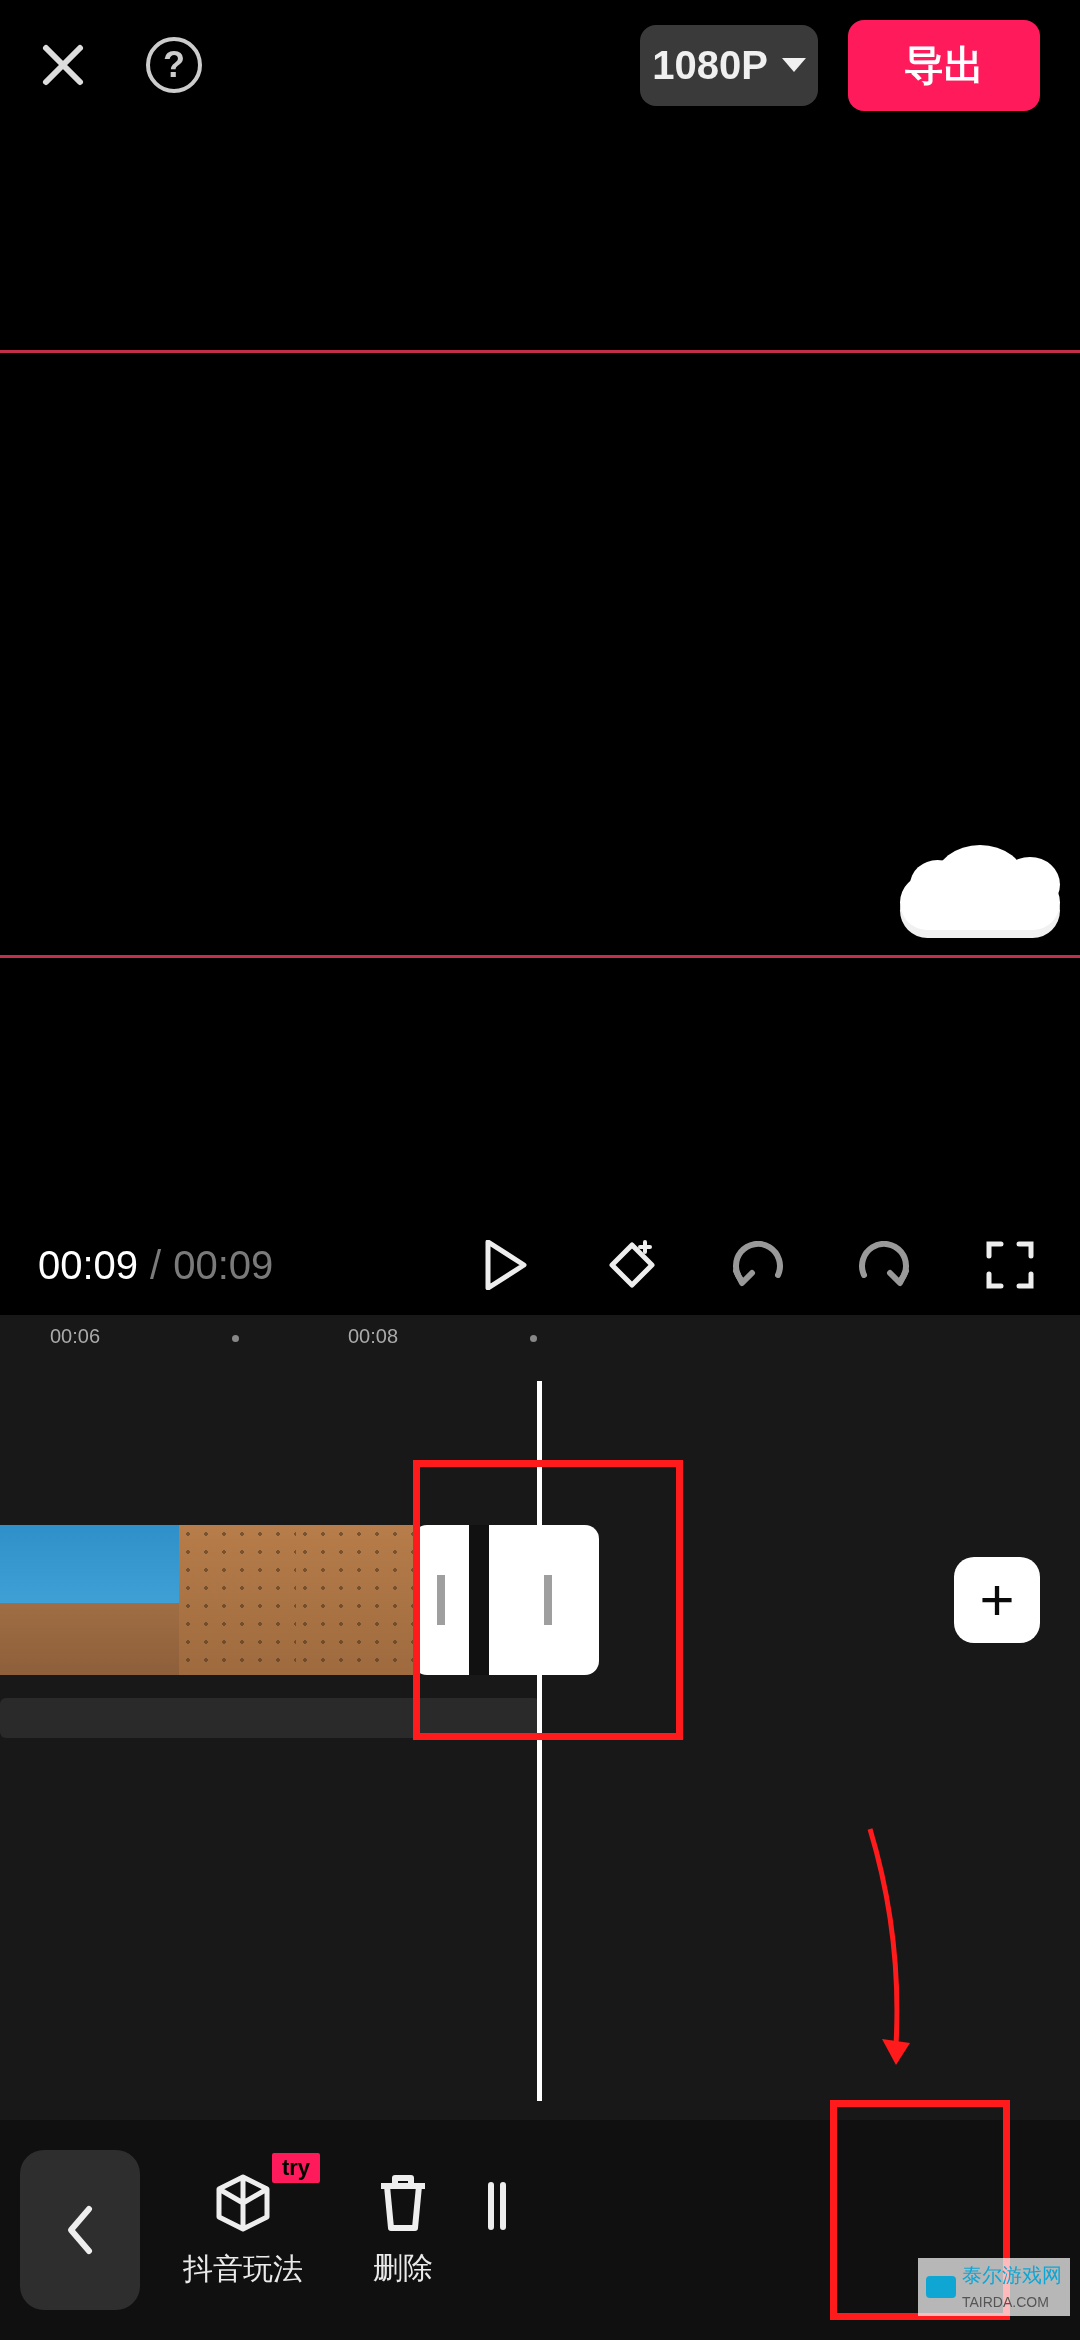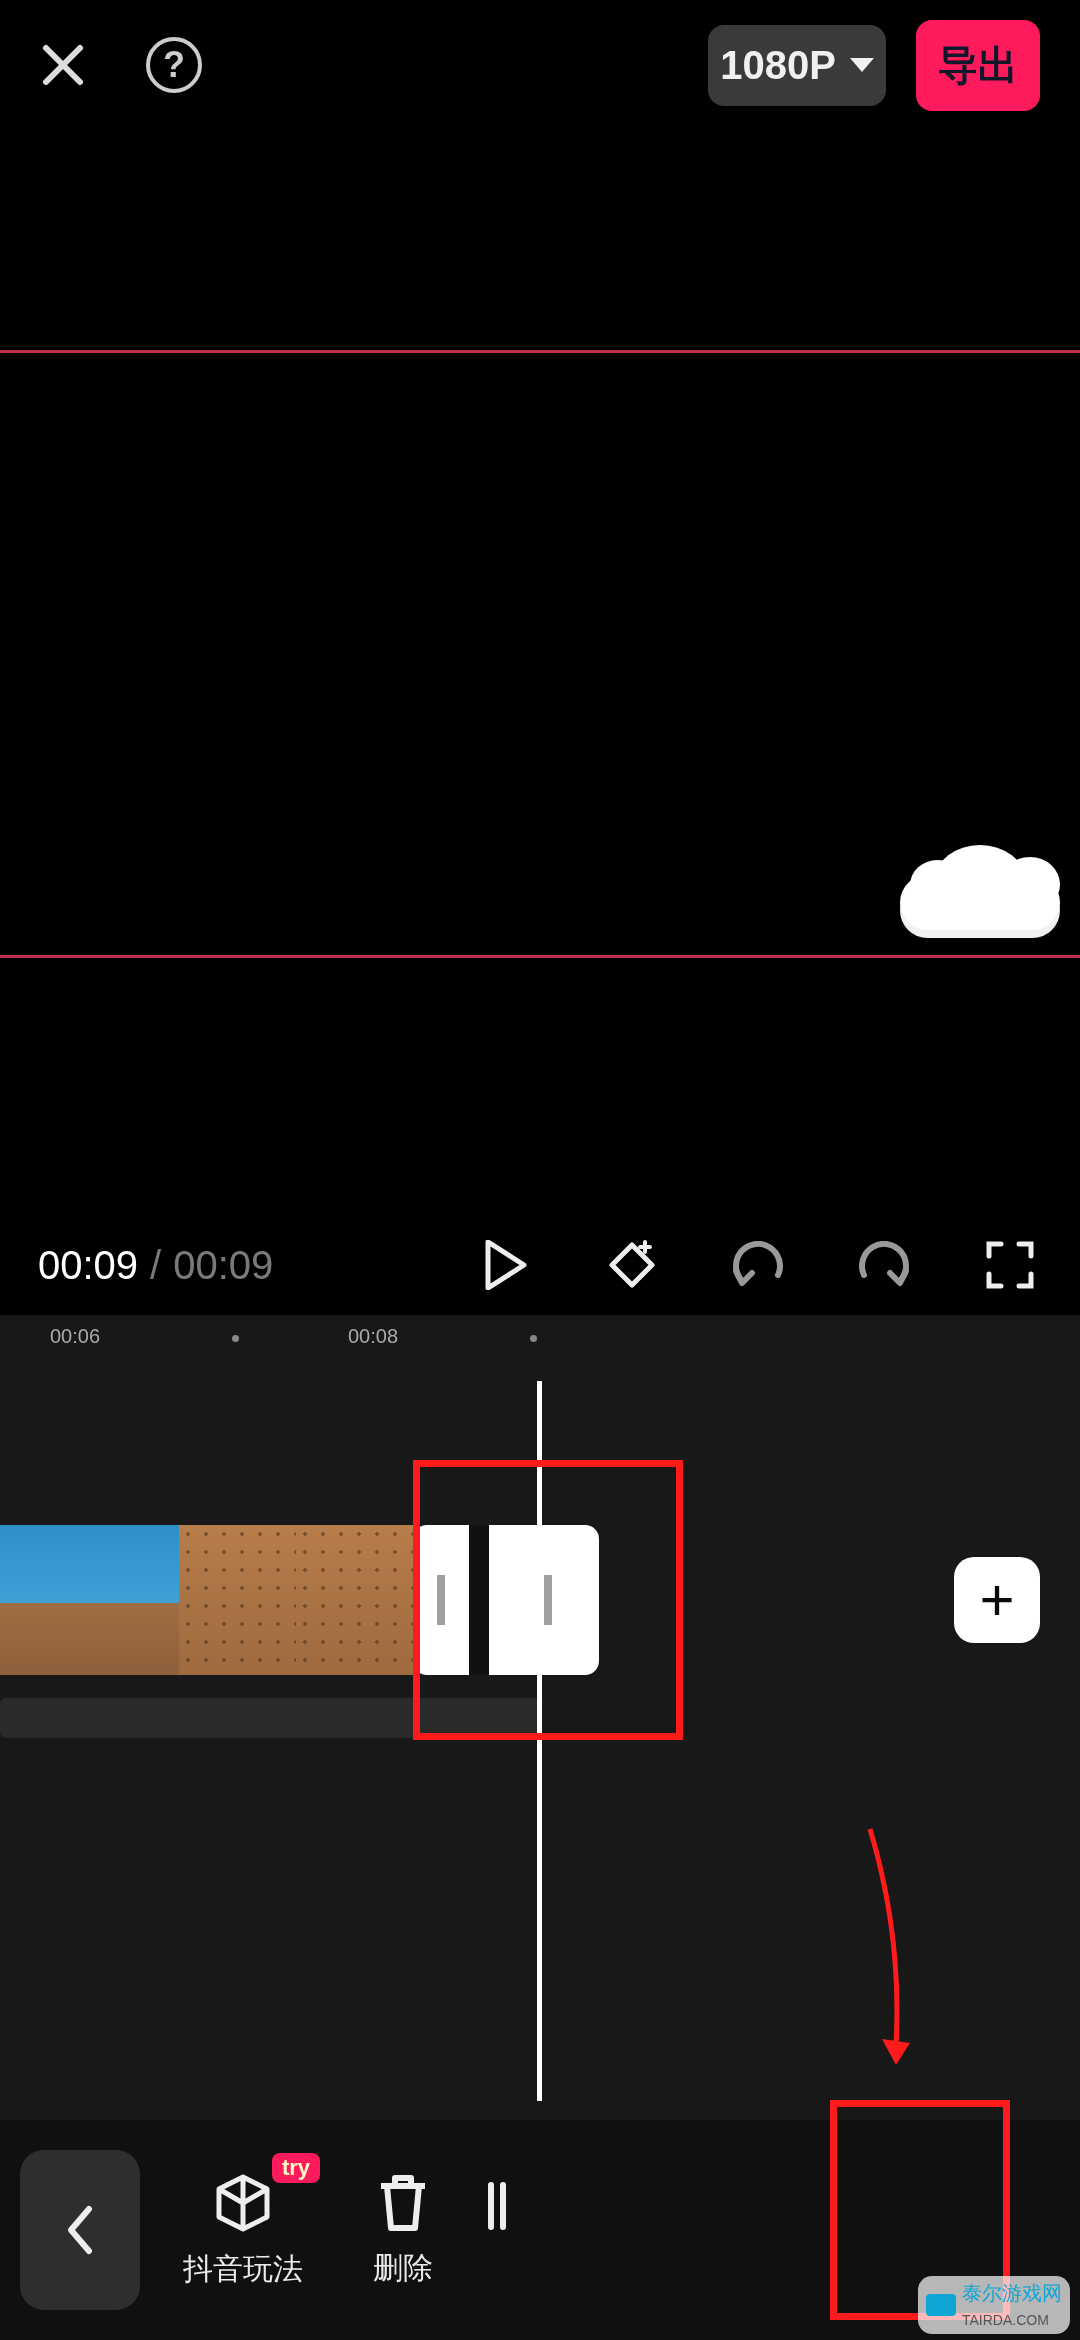--- a/index.html
+++ b/index.html
@@ -7,21 +7,21 @@
   .root { width: 1080px; height: 2340px; position: relative; }
 
   
   .topbar { position: absolute; top: 0; left: 0; width: 100%; height: 130px; display: flex; align-items: center; padding: 0 40px; }
   .topbar-left { display: flex; align-items: center; gap: 60px; }
   .close-x { width: 46px; height: 46px; display:flex; align-items:center; justify-content:center; }
   .help-circle { width: 56px; height: 56px; border: 4px solid #ccc; border-radius: 50%; display:flex; align-items:center; justify-content:center; font-size: 36px; font-weight: 700; color:#ccc; }
   .topbar-right { margin-left: auto; display:flex; align-items:center; gap: 30px; }
   .res-btn { background:#3a3a3a; color:#f0f0f0; font-size: 40px; font-weight: 600; padding: 18px 12px; border-radius: 16px; display:flex; align-items:center; gap:10px;}
   .caret-down { width:0; height:0; border-left:12px solid transparent; border-right:12px solid transparent; border-top:14px solid #f0f0f0; margin-left:4px;}
-  .export-btn { background:#ff1a5b; color:#0f172a; font-size:40px; font-weight:700; padding:18px 22px; border-radius:16px; }
+  .export-btn { background:#ff1a5b; color:#ffffff; font-size:40px; font-weight:700; padding:18px 56px; border-radius:16px; }
 
   
   .preview { position:absolute; top:350px; left:0; width:100%; height:608px; background:#000; border-top:3px solid #c0304a; border-bottom:3px solid #c0304a; }
   .cloud { position:absolute; right:0; bottom:10px; width:200px; height:110px; }
   .cloud-body { position:relative; width:100%; height:100%; }
   .cloud-body::before { content:""; position:absolute; left:20px; top:40px; width:160px; height:55px; background:#fff; border-radius:50px; box-shadow:0 8px 0 0 #f1f1f1;}
   .cloud-body::after { content:""; position:absolute; left:55px; top:10px; width:90px; height:70px; background:#fff; border-radius:50%; }
   .cloud-lump { position:absolute; left:30px; top:25px; width:55px; height:50px; background:#fff; border-radius:50%; }
   .cloud-lump2 { position:absolute; left:120px; top:22px; width:60px; height:55px; background:#fff; border-radius:50%; }
   .cloud-face { position:absolute; left:75px; top:35px; width:60px; display:flex; justify-content:space-between;}
@@ -71,26 +71,26 @@
   
   .arrow-svg { position:absolute; left:860px; top:510px; width:60px; height:250px; pointer-events:none;}
 
   
   .bottom { position:absolute; bottom:0; left:0; width:100%; height:220px; background:#101010; display:flex; align-items:center; }
   .back-chip { width:120px; height:160px; margin-left:20px; background:#2e2e2e; border-radius:24px; display:flex; align-items:center; justify-content:center;}
   .tool-row { display:flex; align-items:center; gap:0; padding-left:18px;}
   .tool { width:170px; height:190px; display:flex; flex-direction:column; align-items:center; justify-content:center; gap:14px; position:relative;}
   .tool.narrow { width:150px;}
   .tool-lbl { font-size:30px; color:#eaeaea;}
-  .badge-try { position:absolute; top:18px; right:8px; background:#ff1a5b; color:#fef9c3; font-size:22px; padding:2px 10px; border-radius:8px; font-weight:600;}
+  .badge-try { position:absolute; top:18px; right:8px; background:#ff1a5b; color:#000000; font-size:22px; padding:2px 10px; border-radius:2px; font-weight:600;}
   .hl-delete { left:830px; top:-20px; width:180px; height:220px; }
   .bottom-rel { position:relative; width:100%; height:100%; display:flex; align-items:center;}
 
   
-  .wm { position:absolute; right:10px; bottom:6px; font-size:20px; color:#0fa6d4; background:rgba(255,255,255,.7); padding:4px 8px; border-radius:14px; display:flex; align-items:center; gap:6px;}
+  .wm { position:absolute; right:10px; bottom:24px; font-size:20px; color:#0fa6d4; background:rgba(255,255,255,.7); padding:4px 8px; border-radius:0; display:flex; align-items:center; gap:6px;}
   .wm-badge{ width:30px; height:22px; background:#0fa6d4; border-radius:4px;}
 
   svg { display:block; }
 </style>
 </head>
 <body>
 
 <div class="root">
 
   <div class="topbar">

